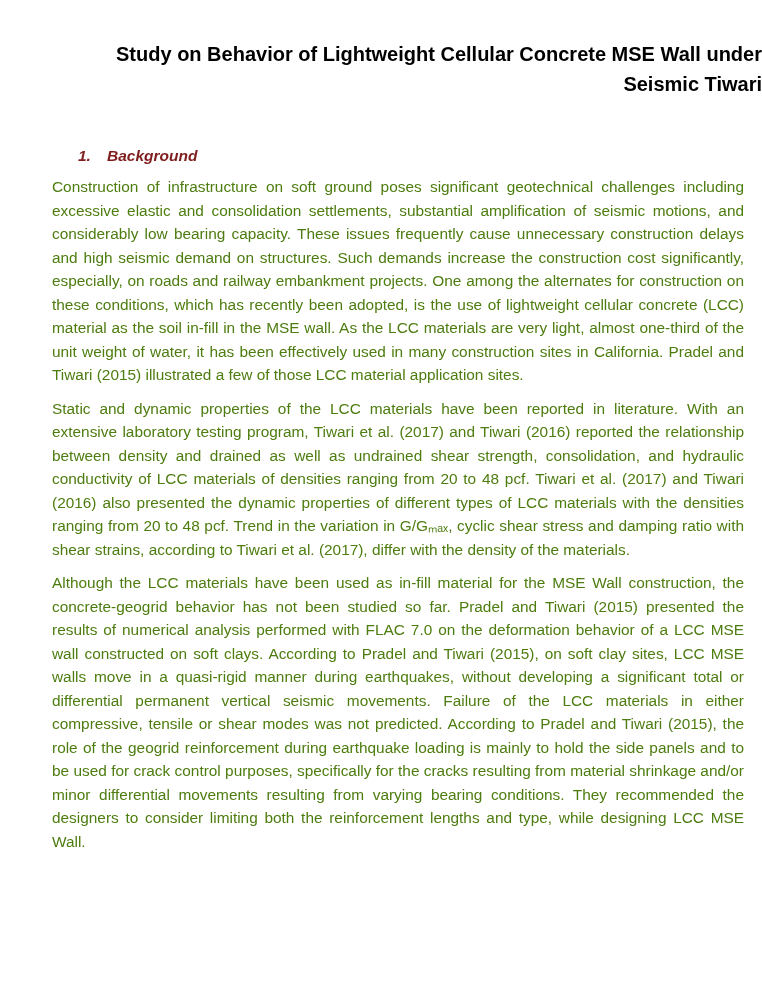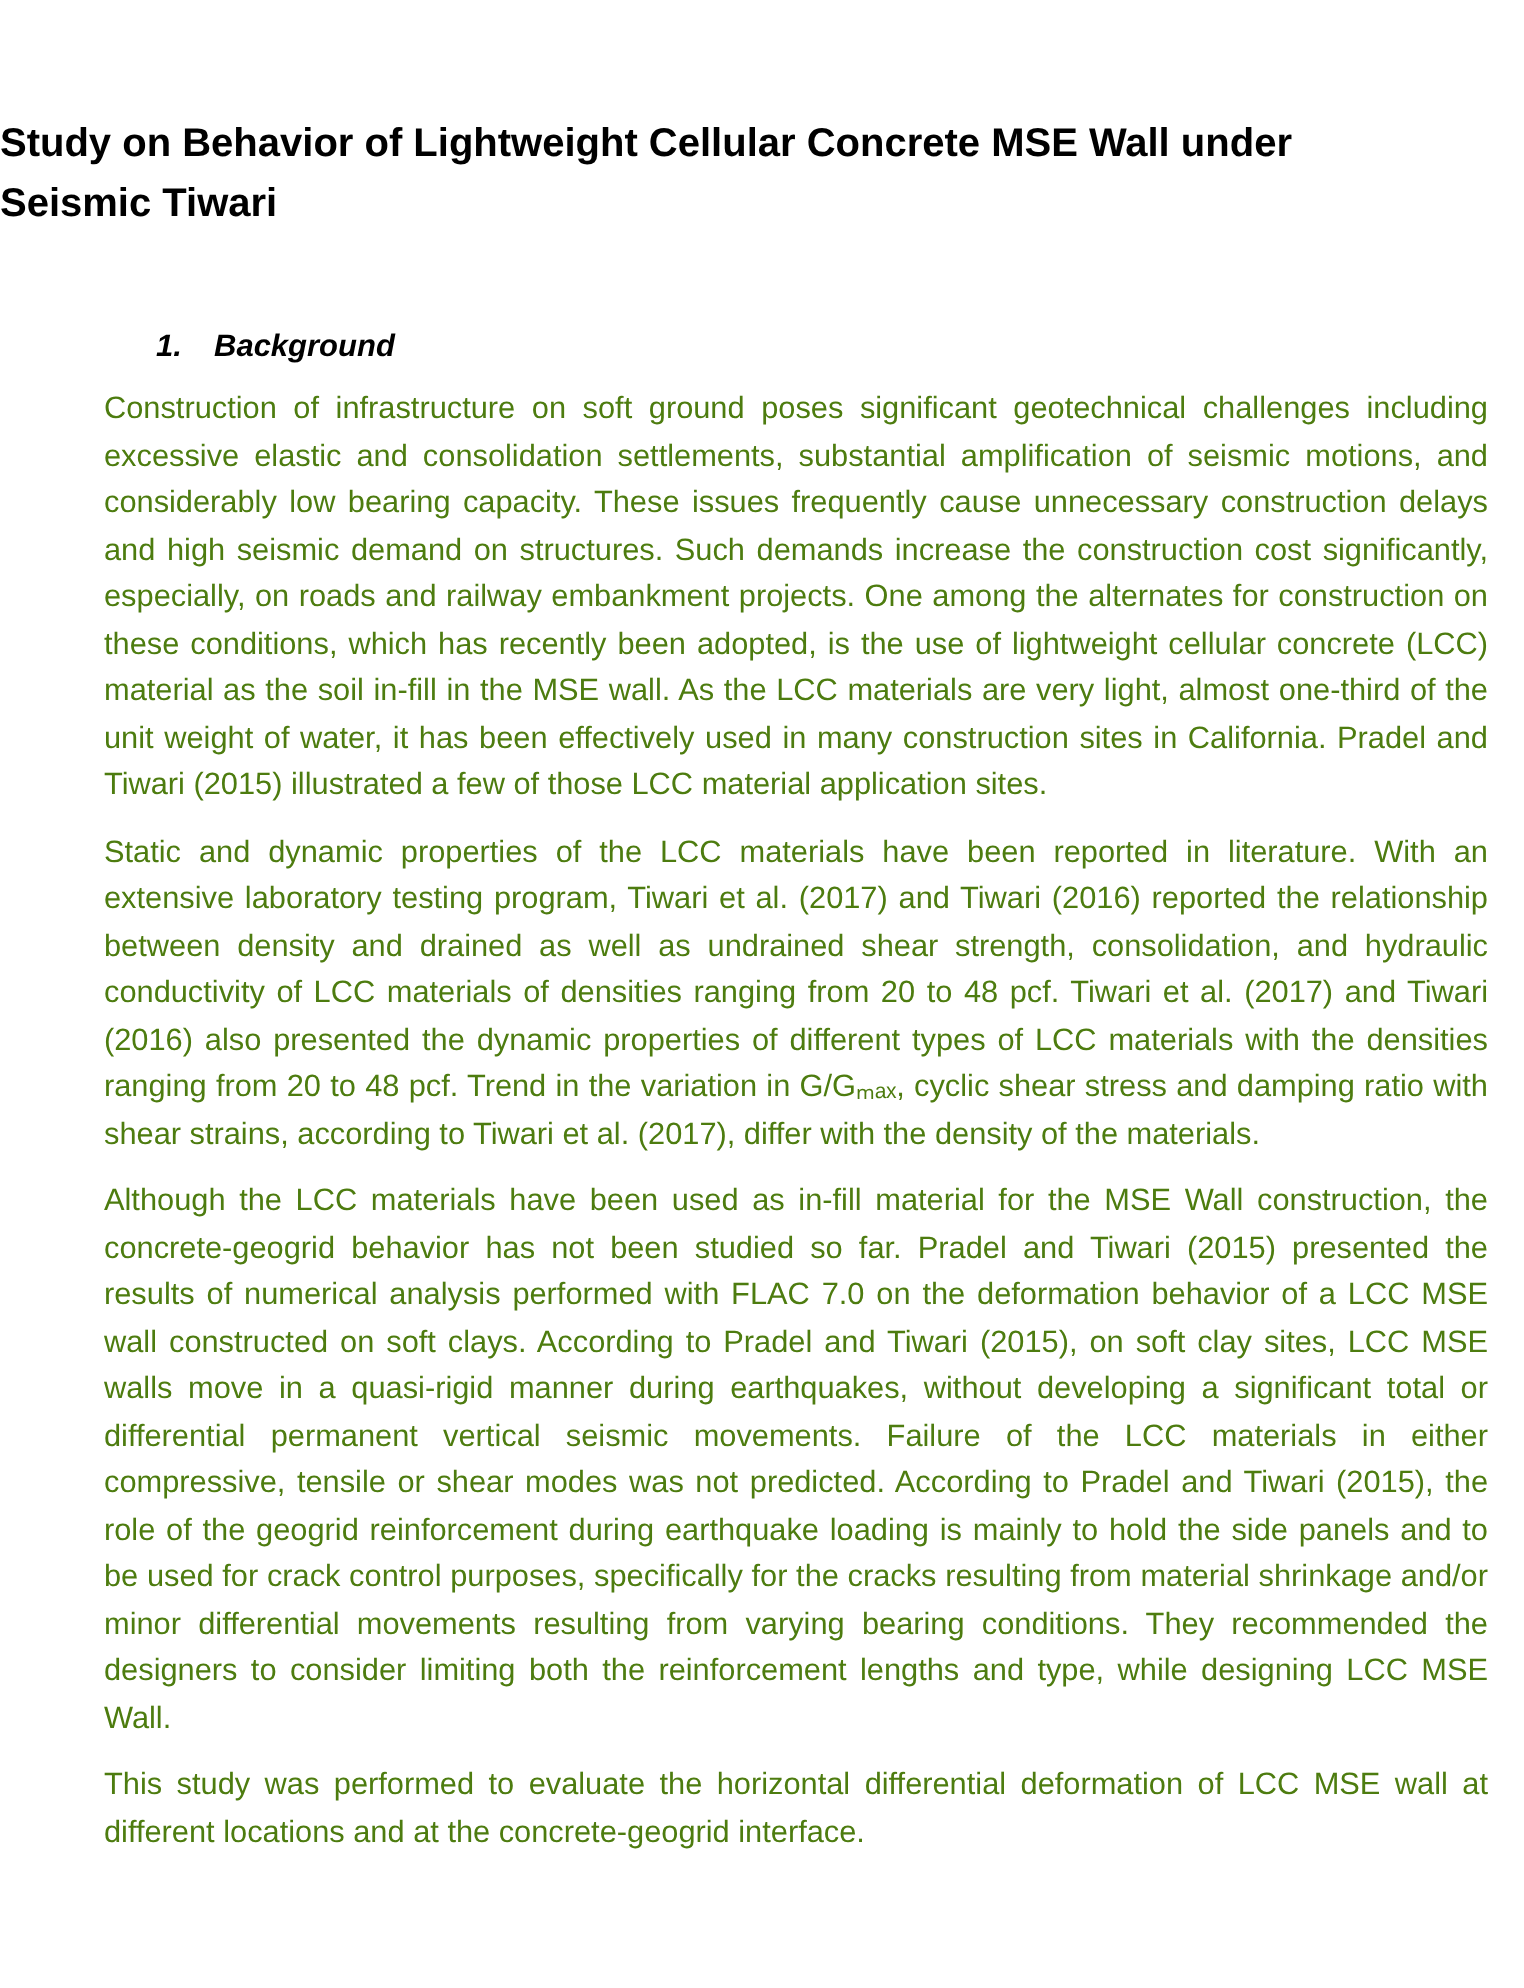--- a/index.html
+++ b/index.html
@@ -12,22 +12,22 @@
     width: 762px;
     height: 994px;
     background: #ffffff;
     overflow: hidden;
     font-family: "Liberation Sans", sans-serif;
     color: #000000;
     box-sizing: border-box;
   }
   .doc-title {
     margin: 0;
-    padding-top: 57px;
-    text-align: left;
+    padding-top: 39px;
+    text-align: right;
     font-size: 20px;
     font-weight: 700;
     line-height: 30px;
     color: #000000;
   }
   .doc-title .t-line {
     display: block;
     white-space: nowrap;
   }
   .content {
@@ -35,21 +35,21 @@
     width: 692px;
   }
   .section-heading {
     margin-top: 45px;
     margin-bottom: 7px;
     padding-left: 26px;
     font-size: 15.5px;
     font-weight: 700;
     font-style: italic;
     line-height: 24px;
-    color: #000000;
+    color: #7f1d1d;
   }
   .section-number {
     display: inline-block;
     width: 29px;
   }
   .body-para {
     margin: 0 0 10px 0;
     font-size: 15.4px;
     line-height: 23.5px;
     text-align: justify;
@@ -71,16 +71,15 @@
     <div class="section-heading">
       <span class="section-number">1.</span><span>Background</span>
     </div>
 
     <p class="body-para">Construction of infrastructure on soft ground poses significant geotechnical challenges including excessive elastic and consolidation settlements, substantial amplification of seismic motions, and considerably low bearing capacity. These issues frequently cause unnecessary construction delays and high seismic demand on structures. Such demands increase the construction cost significantly, especially, on roads and railway embankment projects. One among the alternates for construction on these conditions, which has recently been adopted, is the use of lightweight cellular concrete (LCC) material as the soil in-fill in the MSE wall.  As the LCC materials are very light, almost one-third of the unit weight of water, it has been effectively used in many construction sites in California. Pradel and Tiwari (2015) illustrated a few of those LCC material application sites.</p>
 
     <p class="body-para">Static and dynamic properties of the LCC materials have been reported in literature. With an extensive laboratory testing program, Tiwari et al. (2017) and Tiwari (2016) reported the relationship between density and drained as well as undrained shear strength, consolidation, and hydraulic conductivity of LCC materials of densities ranging from 20 to 48 pcf. Tiwari et al. (2017) and Tiwari (2016) also presented the dynamic properties of different types of LCC materials with the densities ranging from 20 to 48 pcf. Trend in the variation in G/Gₘₐₓ, cyclic shear stress and damping ratio with shear strains, according to Tiwari et al. (2017),  differ with the density of the materials.</p>
 
     <p class="body-para">Although the LCC materials have been used as in-fill material for the MSE Wall construction, the concrete-geogrid behavior has not been studied so far. Pradel and Tiwari (2015) presented the results of numerical analysis performed with FLAC 7.0 on the deformation behavior of a LCC MSE wall constructed on soft clays. According to Pradel and Tiwari (2015), on soft clay sites, LCC MSE walls move in a quasi-rigid manner during earthquakes, without developing a significant total or differential permanent vertical seismic movements. Failure of the LCC materials in either compressive, tensile or shear modes was not predicted. According to Pradel and Tiwari (2015), the role of the geogrid reinforcement during earthquake loading is mainly to hold the side panels and to be used for crack control purposes, specifically for the cracks resulting from material shrinkage and/or minor differential movements resulting from varying bearing conditions. They recommended the designers to consider limiting both the reinforcement lengths and type, while designing LCC MSE Wall.</p>
 
-    <p class="body-para">This study was performed to evaluate the horizontal differential deformation of LCC MSE wall at different locations and at the concrete-geogrid interface.</p>
 
   </div>
 </div>
 
 </body></html>

